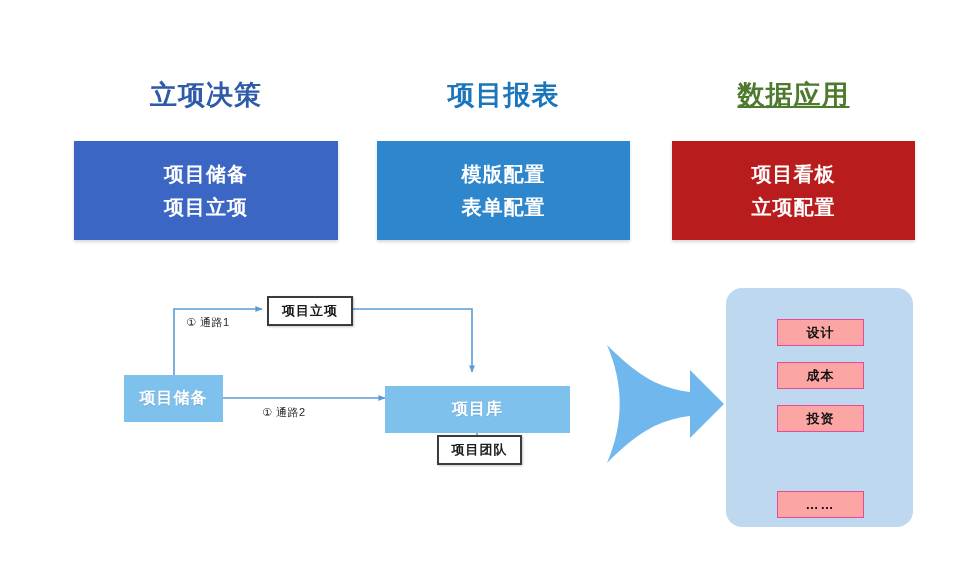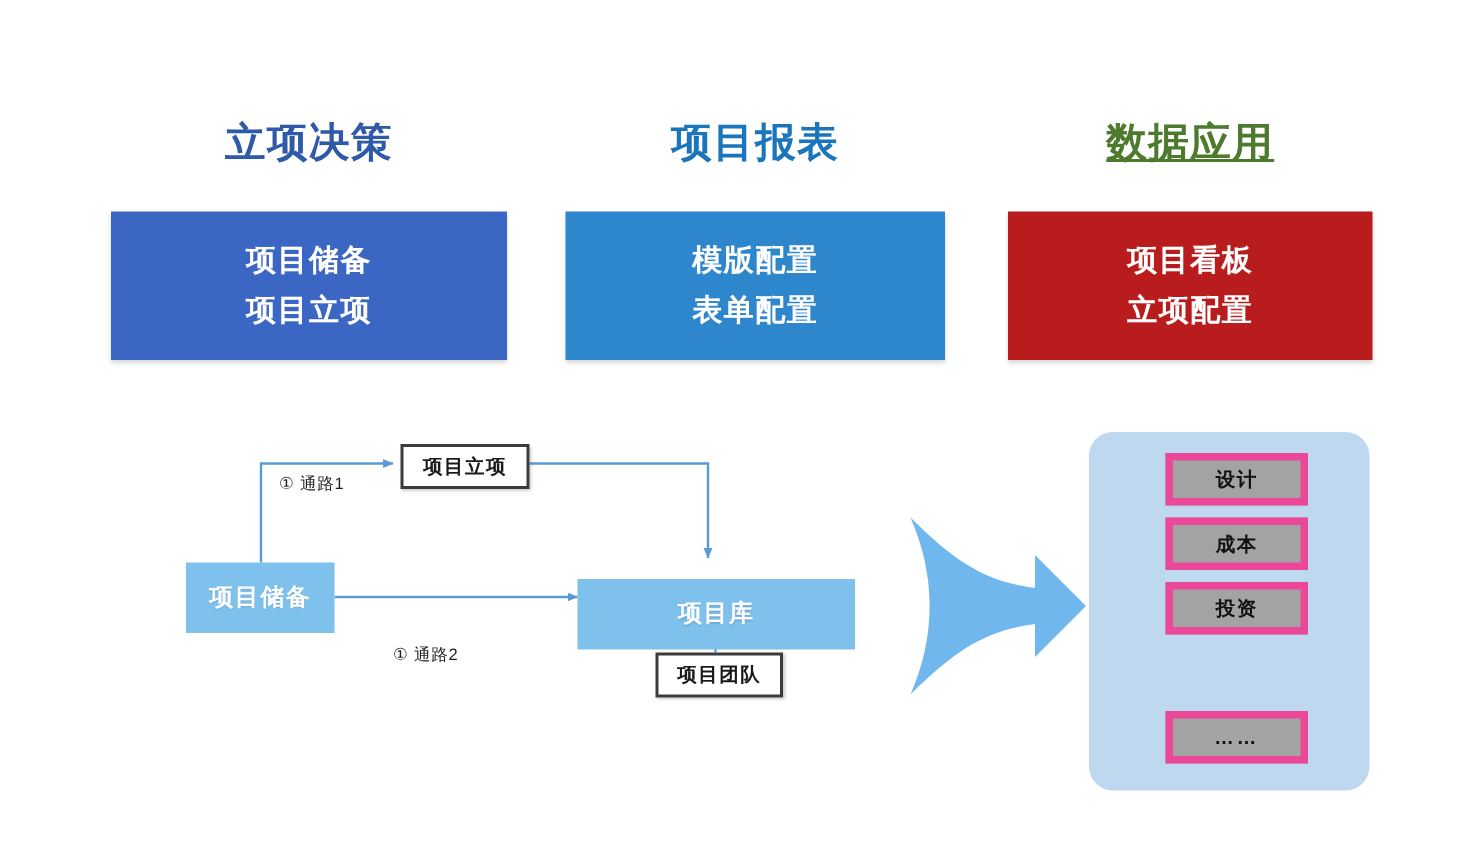--- a/index.html
+++ b/index.html
@@ -88,29 +88,30 @@
   }
 
   
   .app-panel {
     position: absolute;
     background: #BED8EF;
     border-radius: 16px;
   }
   .app-chip {
     position: absolute;
-    background: #a3a3a3;
-    border: 5px solid #ec4899;
+    background: #fca5a5;
+    border: 1px solid #ec4899;
     color: #111111;
     font-size: 13px;
     font-weight: bold;
     display: flex;
     align-items: center;
     justify-content: center;
     letter-spacing: 1px;
+    margin-top: 17px;
   }
   .app-chip.ellipsis { letter-spacing: 2px; font-size: 13px; }
 </style>
 </head>
 <body>
 
 <div id="canvas">
 
   <div class="pillar-heading" style="left:74px; top:82px; width:264px; color:#2E5AA8;">立项决策</div>
 
@@ -161,21 +162,21 @@
   <div class="flow-node-fill" style="left:124px; top:375px; width:99px; height:47px;">项目储备</div>
 
   <div class="flow-node-outline" style="left:267px; top:296px; width:82px; height:26px;">项目立项</div>
 
   <div class="flow-node-fill" style="left:385px; top:386px; width:185px; height:47px;">项目库</div>
 
   <div class="flow-node-outline" style="left:437px; top:435px; width:81px; height:26px;">项目团队</div>
 
   <div class="edge-label" style="left:186px; top:315px;">① 通路1</div>
 
-  <div class="edge-label" style="left:262px; top:429px;">① 通路2</div>
+  <div class="edge-label" style="left:262px; top:405px;">① 通路2</div>
 
   <div class="app-panel" style="left:726px; top:288px; width:187px; height:239px;"></div>
 
   <div class="app-chip" style="left:777px; top:302px; width:85px; height:25px;">设计</div>
 
   <div class="app-chip" style="left:777px; top:388px; width:85px; height:25px;">投资</div>
 
   <div class="app-chip" style="left:777px; top:345px; width:85px; height:25px;">成本</div>
 
 

